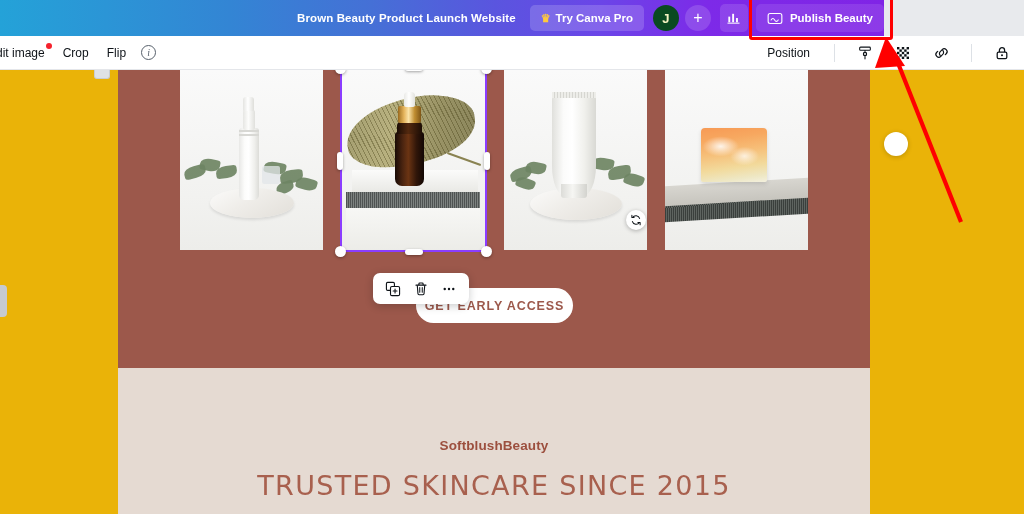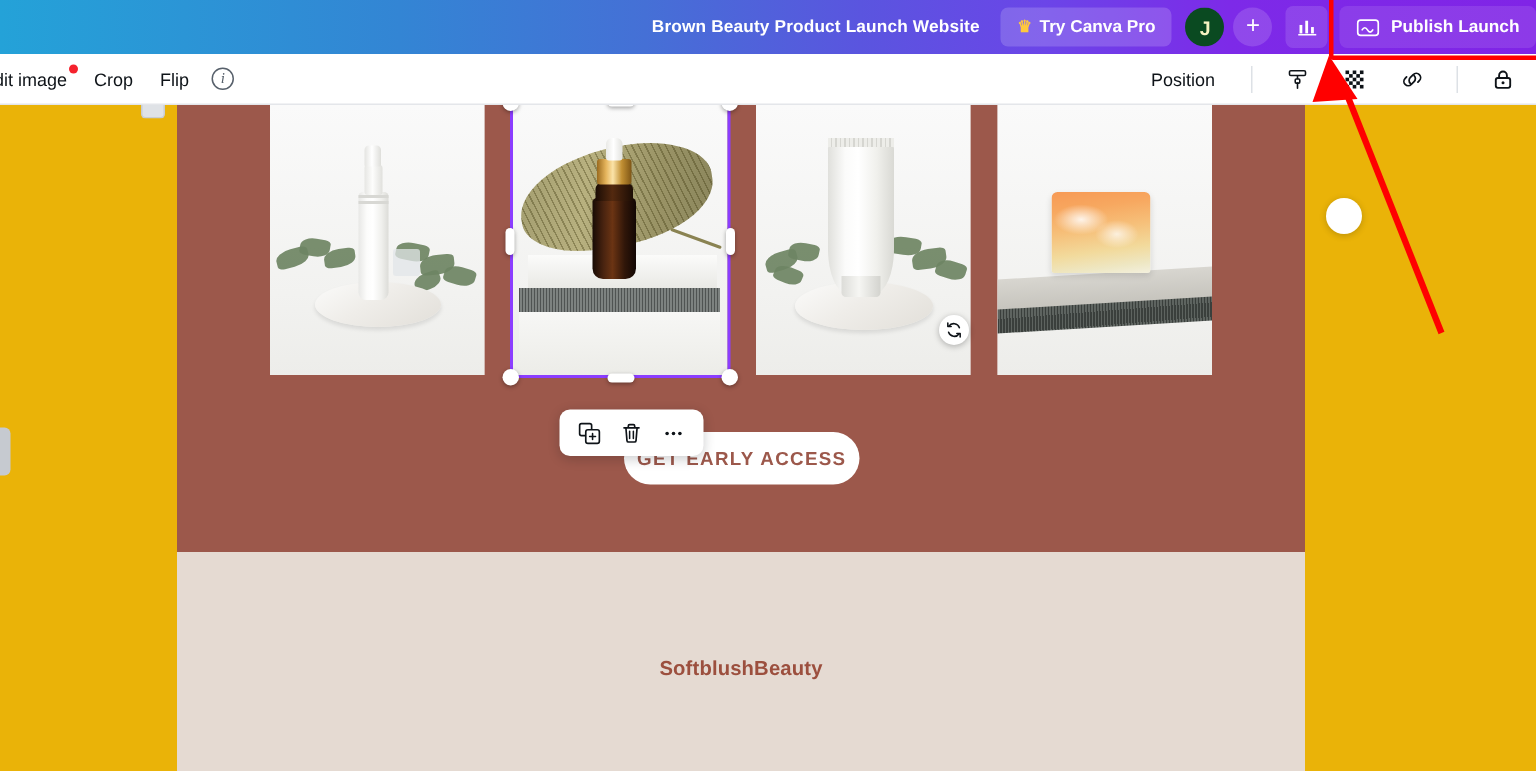--- a/index.html
+++ b/index.html
@@ -7,21 +7,21 @@
     width: 1024px; height: 514px;
     overflow: hidden;
     font-family: "Liberation Sans", sans-serif;
     background: #E8EAED;
   }
   #app { position: relative; width: 1024px; height: 514px; overflow: hidden; }
 
   
   .topbar {
     position: absolute; top: 0; left: 0;
-    width: 1024px; height: 36px;
+    width: 884px; height: 36px;
     background: linear-gradient(90deg,
         #24A2D8 0%, #2B95D6 12%, #3385D4 26%,
         #4570D6 42%, #5A55DF 56%, #6B45E8 68%,
         #7D2AE8 80%, #8024E6 100%);
     display: flex; align-items: center;
     z-index: 40;
   }
   .tb-spacer { flex: 1 1 auto; }
   .doc-title {
     color: #ffffff; font-size: 11.5px; font-weight: bold;
@@ -395,21 +395,21 @@
       </svg>
     </div>
 
 
     <div class="publish-wrap">
       <div class="publish-btn">
         <svg width="16" height="15" viewBox="0 0 18 16">
           <rect x="1.3" y="2.3" width="15.4" height="11.4" rx="2.2" fill="none" stroke="#fff" stroke-width="1.25"></rect>
           <path d="M4.6 9.6c1.2-2.2 2.8-2.2 4 0 1.2 2.2 2.8 2.2 4 0" fill="none" stroke="#fff" stroke-width="1.2" stroke-linecap="round"></path>
         </svg>
-        <span>Publish Launch</span>
+        <span>Publish Beauty</span>
       </div>
       <div class="publish-highlight"></div>
     </div>
 
   </div>
 
   <div class="toolbar2">
     <div class="t2-left">
       <div class="t2-item first">
         <span>dit image</span>
@@ -587,20 +587,21 @@
             <circle cx="13.8" cy="9" r="1.35" fill="#0E1318"></circle>
           </svg>
         </div>
       </div>
 
       <div class="cta">
         <span>GET EARLY ACCESS</span>
       </div>
 
       <div class="brandline">SoftblushBeauty</div>
+      <div class="headline">TRUSTED SKINCARE SINCE 2015</div>
     </div>
 
     <div class="round-float"></div>
   </div>
 
   <svg class="arrow-svg">
     <path d="M961,222 L896,58" stroke="#FF0000" stroke-width="4.2" stroke-linecap="butt" fill="none"></path>
     <path d="M886,37 L905,66 L875,68 Z" fill="#FF0000"></path>
   </svg>
 

